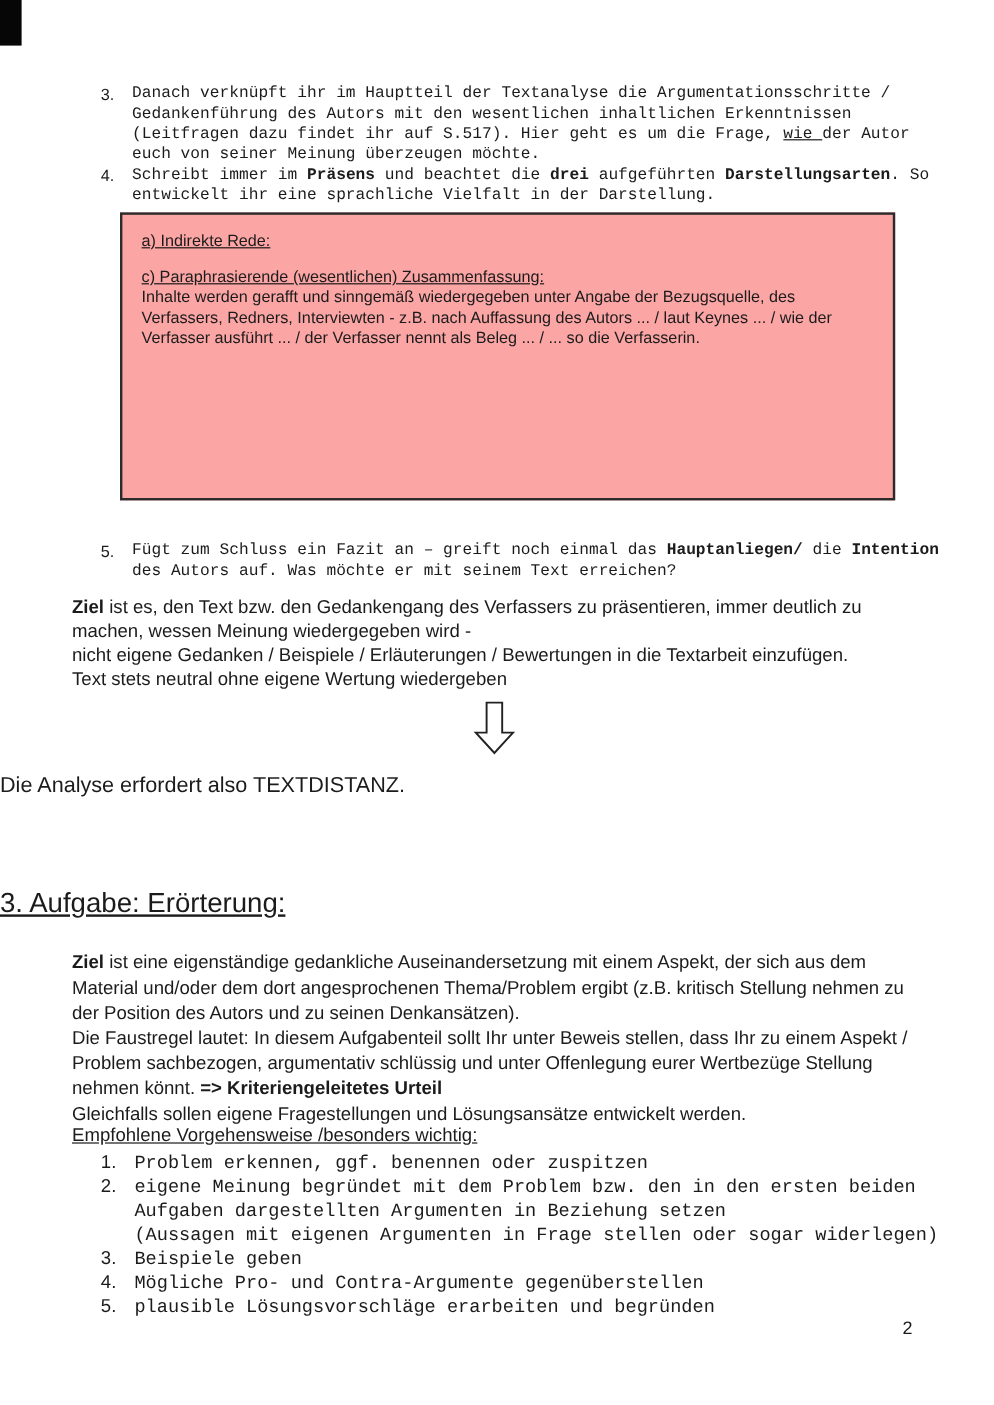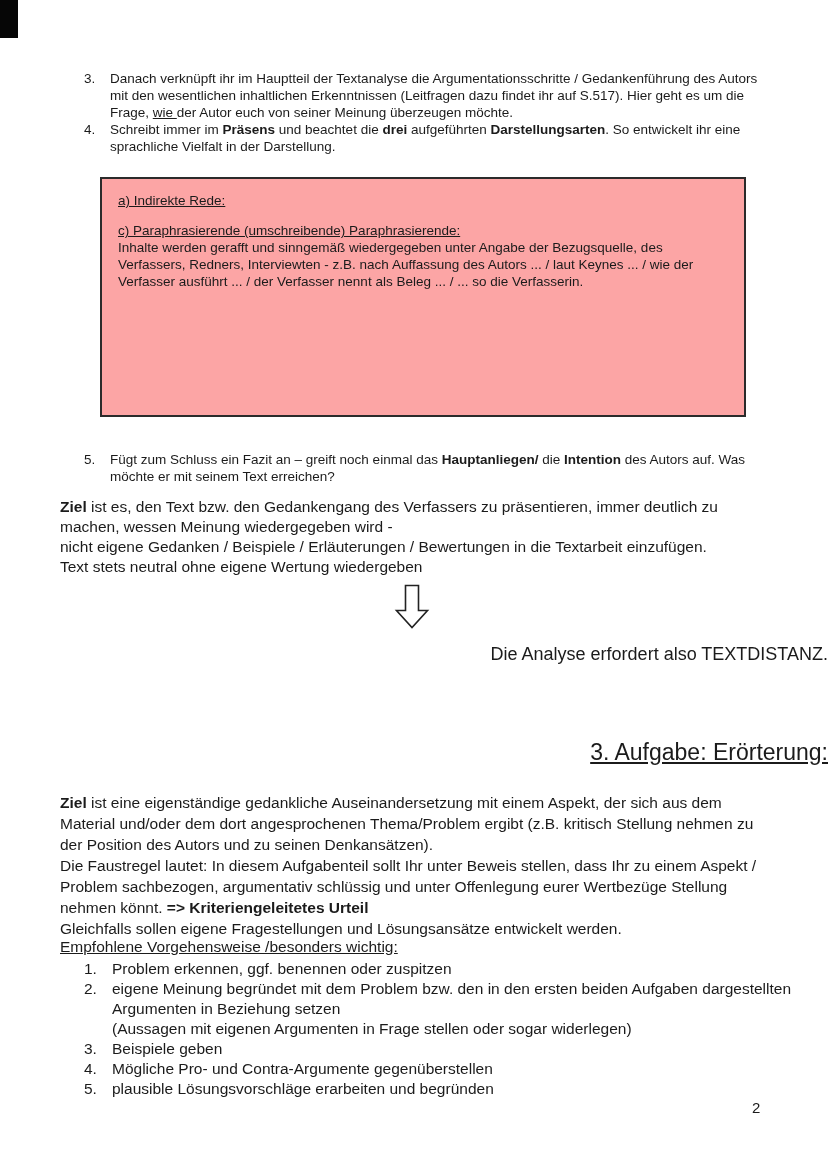--- a/index.html
+++ b/index.html
@@ -13,42 +13,42 @@
   }
   .abs { position: absolute; }
 
   
   .corner-artifact { left: 0; top: 0; width: 18px; height: 38px; background: #060606; }
 
   
   .list-sm { font-size: 13.5px; line-height: 17px; }
   .li { display: flex; }
   .li .num { flex: 0 0 26px; }
-  .li .txt { flex: 1; white-space: pre-line; }
+  .li .txt { flex: 1; white-space: pre-line; font-family: Liberation Mono, monospace; }
 
   
   .frame-box {
     left: 100px; top: 177px; width: 646px; height: 240px;
     box-sizing: border-box;
     background: #fca5a5;
     border: 2px solid #2b2b2b;
     padding: 13px 15px 10px 16px;
     font-size: 13.5px; line-height: 17px;
   }
   .box-section { margin-bottom: 13px; }
   .box-section:last-child { margin-bottom: 0; }
   .box-title { text-decoration: underline; }
 
   .para-lg { font-size: 15.5px; white-space: pre-line; }
 
   .ziel1 { left: 60px; top: 497px; width: 716px; line-height: 20px; }
 
   .arrow-wrap { left: 394px; top: 584px; width: 36px; height: 46px; }
 
-  .center-line { left: 16px; width: 812px; text-align: right; }
+  .center-line { left: 0; width: 812px; text-align: left; }
   .textdistanz { top: 644px; font-size: 18px; }
   .section-heading { top: 739px; font-size: 23px; }
   .section-heading span { text-decoration: underline; }
 
   .ziel2 { left: 60px; top: 779px; width: 718px; line-height: 21px; margin-top: 13px; }
 
   .empfohlene { left: 60px; top: 938px; font-size: 15.5px; text-decoration: underline; }
 
   .steps { left: 84px; top: 959px; width: 710px; font-size: 15.5px; line-height: 20px; }
   .steps .num { flex: 0 0 28px; }
@@ -73,21 +73,21 @@
   </div>
 </div>
 
 <div class="abs frame-box">
   <div class="box-section">
     <div class="box-title">a) Indirekte Rede:</div>
   </div>
   <div class="box-section">
   </div>
   <div class="box-section">
-    <div class="box-title">c) Paraphrasierende (umschreibende) Paraphrasierende:</div>
+    <div class="box-title">c) Paraphrasierende (wesentlichen) Zusammenfassung:</div>
     <div class="box-body">Inhalte werden gerafft und sinngemäß wiedergegeben unter Angabe der Bezugsquelle, des Verfassers, Redners, Interviewten - z.B. nach Auffassung des Autors ... / laut Keynes ... / wie der Verfasser ausführt ... / der Verfasser nennt als Beleg ... / ... so die Verfasserin.</div>
   </div>
 </div>
 
 <div class="abs list-sm" style="left:84px; top:451px; width:708px;">
   <div class="li">
     <span class="num">5.</span>
     <span class="txt"><span>Fügt zum Schluss ein Fazit an – greift noch einmal das </span><span class="b">Hauptanliegen/</span><span> die </span><span class="b">Intention</span><span> des Autors auf. Was möchte er mit seinem Text erreichen?</span></span>
   </div>
 </div>

